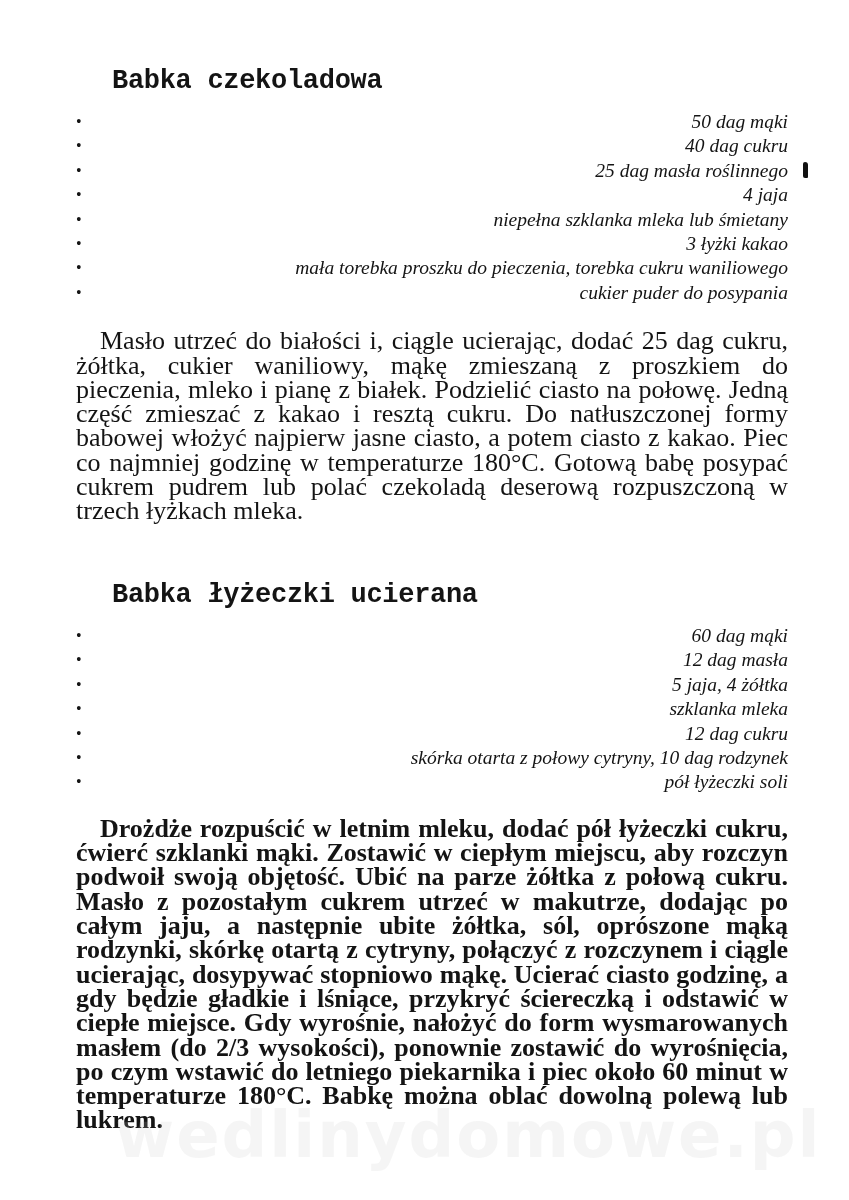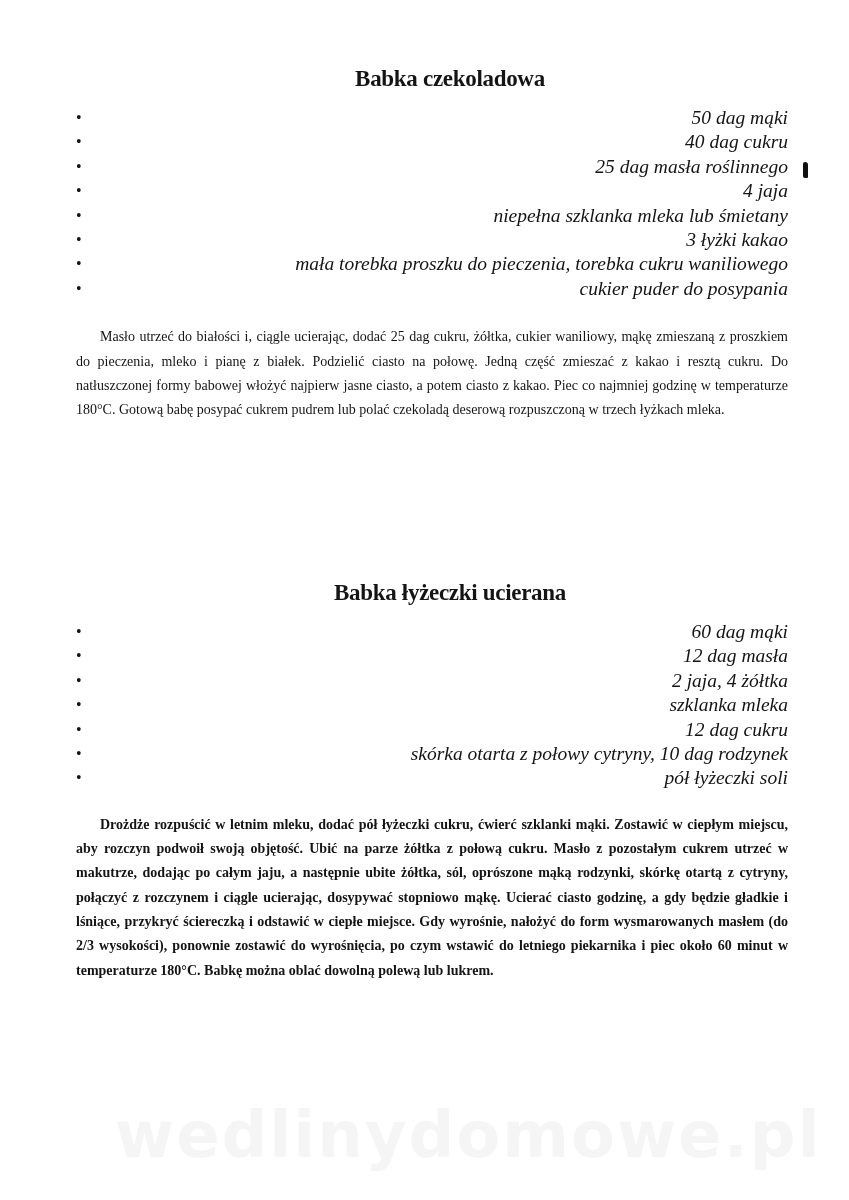--- a/index.html
+++ b/index.html
@@ -7,38 +7,38 @@
     width: 849px; height: 1200px; background: #ffffff;
     position: relative; overflow: hidden;
     font-family: "DejaVu Serif", "Liberation Serif", serif;
     color: #141414;
   }
   .page { position: absolute; left: 0; top: 0; width: 849px; height: 1200px; }
   .recipe { position: absolute; left: 76px; width: 712px; }
   .recipe-1 { top: 66px; }
   .recipe-2 { top: 580px; }
   .title {
-    text-align: center; font-weight: bold;
-    font-family: Liberation Serif, serif;
-    font-size: 23px; letter-spacing: -0.3px; margin: 0 0 14px 0;
+    font-weight: bold;
+    font-family: Liberation Mono, monospace;
+    font-size: 27px; letter-spacing: -0.3px; margin: 0 0 14px 0;
     padding-left: 36px;
   }
   ul.ingredients { list-style: none; margin: 0; padding: 0; text-align: right; }
   ul.ingredients li {
     font-family: "Liberation Serif", serif;
     font-style: italic; font-size: 19.5px; line-height: 24.4px;
     position: relative; padding-left: 17px;
   }
   ul.ingredients li::before {
     content: "•"; position: absolute; left: 0; font-style: normal; font-size: 16px;
   }
   .method {
     margin: 24px 0 0 0;
     font-family: "Liberation Serif", serif;
-    font-size: 14px; line-height: 24.3px;
+    font-size: 26px; line-height: 24.3px;
     text-align: justify; text-indent: 24px;
     padding-right: 0;
   }
   .recipe-2 .method { margin-top: 22px; font-weight: bold; }
   .scan-mark {
     position: absolute; left: 803px; top: 162px; width: 5px; height: 16px;
     background: #111; border-radius: 2px 3px 1px 2px;
   }
   .watermark {
     position: absolute; left: 115px; top: 1098px; width: 640px;
@@ -67,21 +67,21 @@
       <li>cukier puder do posypania</li>
     </ul>
     <p class="method">Masło utrzeć do białości i, ciągle ucierając, dodać 25 dag cukru, żółtka, cukier waniliowy, mąkę zmieszaną z proszkiem do pieczenia, mleko i pianę z białek. Podzielić ciasto na połowę. Jedną część zmieszać z kakao i resztą cukru. Do natłuszczonej formy babowej włożyć najpierw jasne ciasto, a potem ciasto z kakao. Piec co najmniej godzinę w temperaturze 180°C. Gotową babę posypać cukrem pudrem lub polać czekoladą deserową rozpuszczoną w trzech łyżkach mleka.</p>
   </section>
 
   <section class="recipe recipe-2">
     <h1 class="title">Babka łyżeczki ucierana</h1>
     <ul class="ingredients">
       <li>60 dag mąki</li>
       <li>12 dag masła</li>
-      <li>2 jaja, 4 żółtka</li>
+      <li>5 jaja, 4 żółtka</li>
       <li>szklanka mleka</li>
       <li>12 dag cukru</li>
       <li>skórka otarta z połowy cytryny, 10 dag rodzynek</li>
       <li>pół łyżeczki soli</li>
     </ul>
     <p class="method">Drożdże rozpuścić w letnim mleku, dodać pół łyżeczki cukru, ćwierć szklanki mąki. Zostawić w ciepłym miejscu, aby rozczyn podwoił swoją objętość. Ubić na parze żółtka z połową cukru. Masło z pozostałym cukrem utrzeć w makutrze, dodając po całym jaju, a następnie ubite żółtka, sól, oprószone mąką rodzynki, skórkę otartą z cytryny, połączyć z rozczynem i ciągle ucierając, dosypywać stopniowo mąkę. Ucierać ciasto godzinę, a gdy będzie gładkie i lśniące, przykryć ściereczką i odstawić w ciepłe miejsce. Gdy wyrośnie, nałożyć do form wysmarowanych masłem (do 2/3 wysokości), ponownie zostawić do wyrośnięcia, po czym wstawić do letniego piekarnika i piec około 60 minut w temperaturze 180°C. Babkę można oblać dowolną polewą lub lukrem.</p>
   </section>
 
   <div class="scan-mark"></div>
   <div class="watermark">wedlinydomowe.pl</div>

